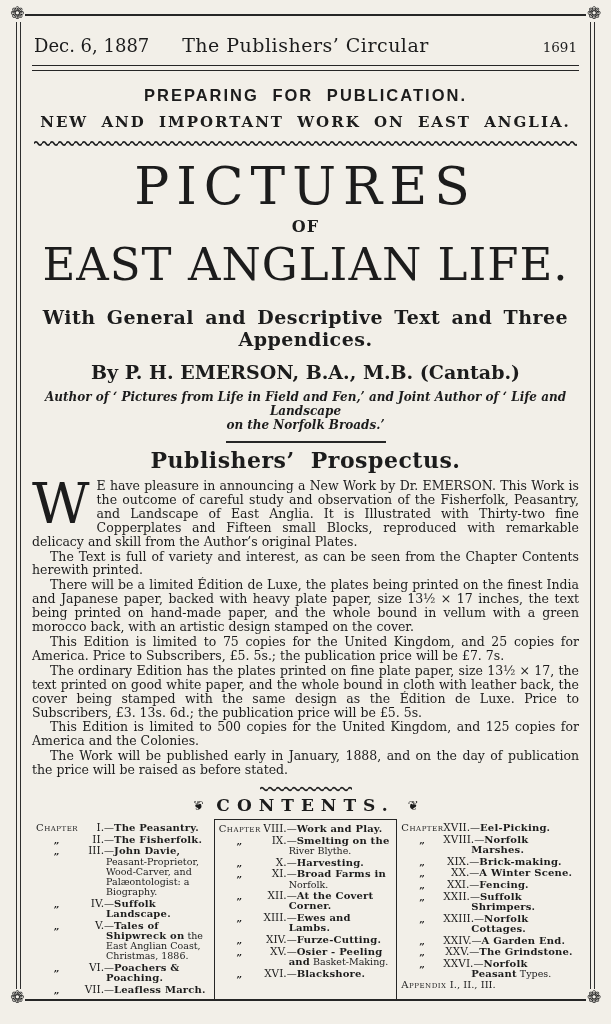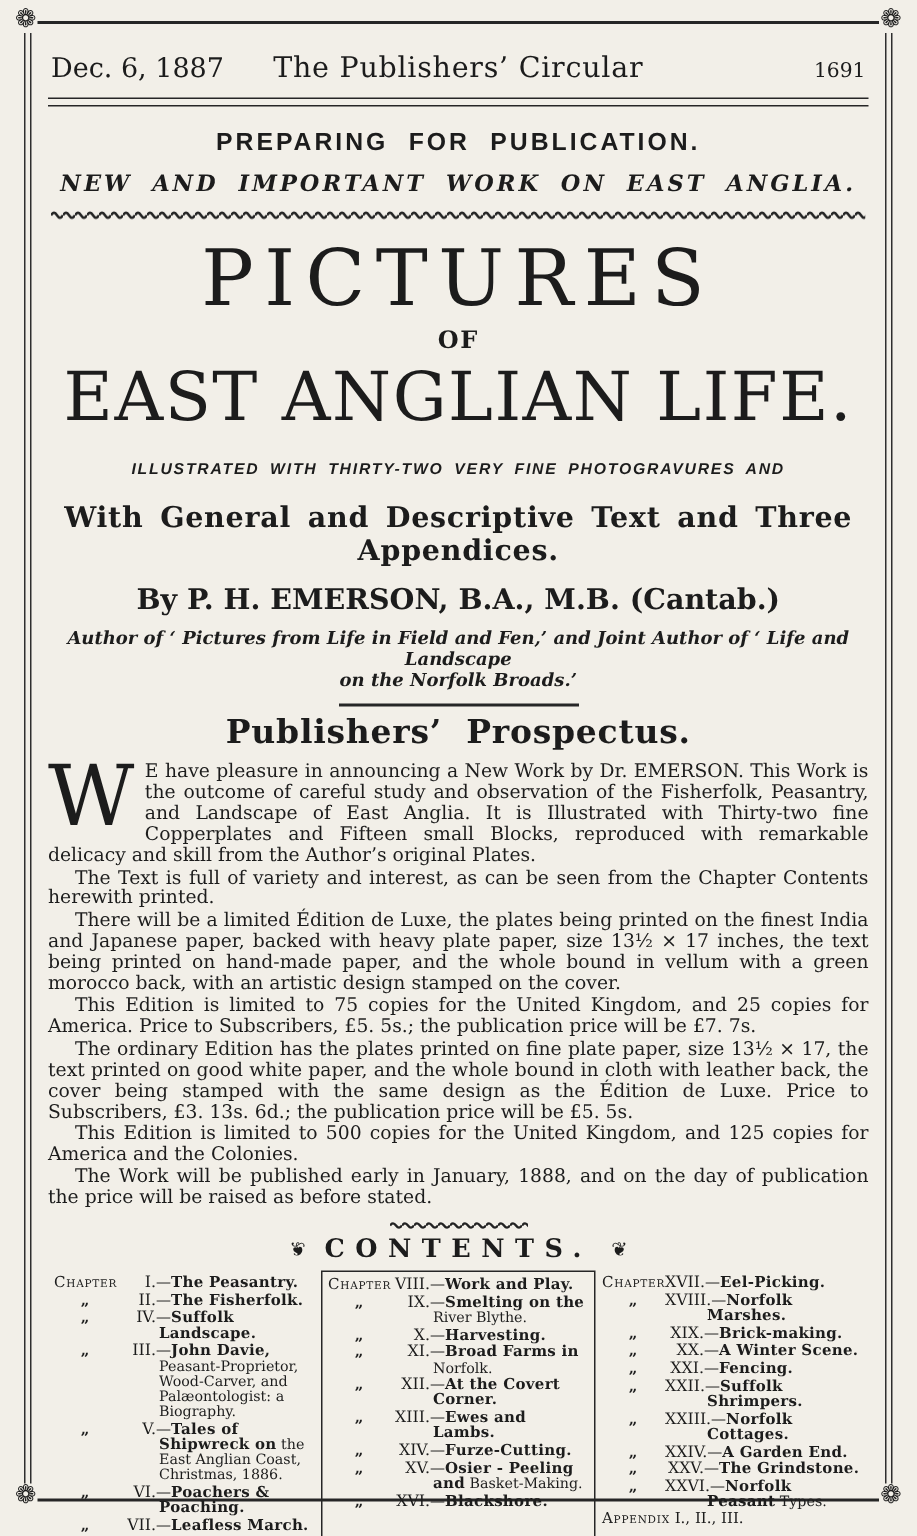--- a/index.html
+++ b/index.html
@@ -23,21 +23,21 @@
   #content{position:absolute;left:32px;right:32px;top:26px;}
 
   .header-row{display:flex;align-items:baseline;margin-top:8px;padding:0 2px;}
   .header-date{font-size:18px;width:120px;}
   .header-journal{flex:1;text-align:center;font-size:19px;letter-spacing:0.5px;}
   .header-page{width:120px;text-align:right;font-size:13.5px;}
   .double-rule{margin-top:9px;height:4px;border-top:1.5px solid #262626;border-bottom:1.5px solid #262626;}
 
   .announce1{margin-top:15px;text-align:center;font-family:"Liberation Sans","DejaVu Sans",sans-serif;
     font-size:16.5px;font-weight:bold;letter-spacing:2px;word-spacing:7px;}
-  .announce2{margin-top:8px;text-align:center;font-weight:bold;font-style:italic;
+  .announce2{margin-top:8px;text-align:center;font-weight:bold;
     font-size:15px;letter-spacing:2px;word-spacing:6px;}
 
   .wavy{display:block;margin:9px auto 0 auto;}
 
   .big-title{margin-top:13px;text-align:center;font-size:52px;line-height:52px;letter-spacing:7px;font-weight:normal;}
   .of-line{margin-top:5px;text-align:center;font-size:16px;letter-spacing:1px;font-weight:bold;}
   .big-title2{margin-top:4px;text-align:center;font-size:45px;line-height:50px;letter-spacing:1px;font-weight:normal;}
 
   .illustrated{margin-top:16px;text-align:center;font-family:"Liberation Sans","DejaVu Sans",sans-serif;
     font-size:10.5px;font-weight:bold;font-style:italic;letter-spacing:1.2px;word-spacing:3px;line-height:15px;}
@@ -102,21 +102,20 @@
     </pattern>
       </defs>
     <rect width="543" height="7" fill="url(#wv1)"></rect>
   </svg>
 
   <div class="big-title">PICTURES</div>
   <div class="of-line">OF</div>
   <div class="big-title2">EAST ANGLIAN LIFE.</div>
 
   <div class="illustrated">
-    <div>ILLUSTRATED WITH THIRTY-TWO VERY FINE PHOTOGRAVURES AND</div>
   </div>
 
   <div class="text-note blackletter">With General and Descriptive Text and Three Appendices.</div>
   <div class="byline">By P. H. EMERSON, B.A., M.B. (Cantab.)</div>
   <div class="author-note">
     <div>Author of ‘ Pictures from Life in Field and Fen,’ and Joint Author of ‘ Life and Landscape</div>
     <div>on the Norfolk Broads.’</div>
   </div>
 
   <div class="rule-sm"></div>
@@ -144,22 +143,22 @@
   <div class="contents-heading">
     <span class="orn flip">❦</span>
     <span>CONTENTS.</span>
     <span class="orn">❦</span>
   </div>
 
   <div class="contents-cols">
     <div class="ccol">
         <div class="ch-item"><span class="ch-label">Chapter</span><span class="ch-num">I.</span>—<span class="ch-title">The Peasantry.</span></div>
         <div class="ch-item"><span class="ch-label ditto">„</span><span class="ch-num">II.</span>—<span class="ch-title">The Fisherfolk.</span></div>
+        <div class="ch-item"><span class="ch-label ditto">„</span><span class="ch-num">III.</span>—<span class="ch-title">John Davie,</span><span class="ch-cont"> Peasant-Proprietor, Wood-Carver, and Palæontologist: a Biography.</span></div>
         <div class="ch-item"><span class="ch-label ditto">„</span><span class="ch-num">IV.</span>—<span class="ch-title">Suffolk Landscape.</span></div>
-        <div class="ch-item"><span class="ch-label ditto">„</span><span class="ch-num">III.</span>—<span class="ch-title">John Davie,</span><span class="ch-cont"> Peasant-Proprietor, Wood-Carver, and Palæontologist: a Biography.</span></div>
         <div class="ch-item"><span class="ch-label ditto">„</span><span class="ch-num">V.</span>—<span class="ch-title">Tales of Shipwreck on</span><span class="ch-cont"> the East Anglian Coast, Christmas, 1886.</span></div>
         <div class="ch-item"><span class="ch-label ditto">„</span><span class="ch-num">VI.</span>—<span class="ch-title">Poachers &amp; Poaching.</span></div>
         <div class="ch-item"><span class="ch-label ditto">„</span><span class="ch-num">VII.</span>—<span class="ch-title">Leafless March.</span></div>
       </div>
     <div class="ccol middle">
         <div class="ch-item"><span class="ch-label">Chapter</span><span class="ch-num">VIII.</span>—<span class="ch-title">Work and Play.</span></div>
         <div class="ch-item"><span class="ch-label ditto">„</span><span class="ch-num">IX.</span>—<span class="ch-title">Smelting on the</span><span class="ch-cont"> River Blythe.</span></div>
         <div class="ch-item"><span class="ch-label ditto">„</span><span class="ch-num">X.</span>—<span class="ch-title">Harvesting.</span></div>
         <div class="ch-item"><span class="ch-label ditto">„</span><span class="ch-num">XI.</span>—<span class="ch-title">Broad Farms in</span><span class="ch-cont"> Norfolk.</span></div>
         <div class="ch-item"><span class="ch-label ditto">„</span><span class="ch-num">XII.</span>—<span class="ch-title">At the Covert Corner.</span></div>

